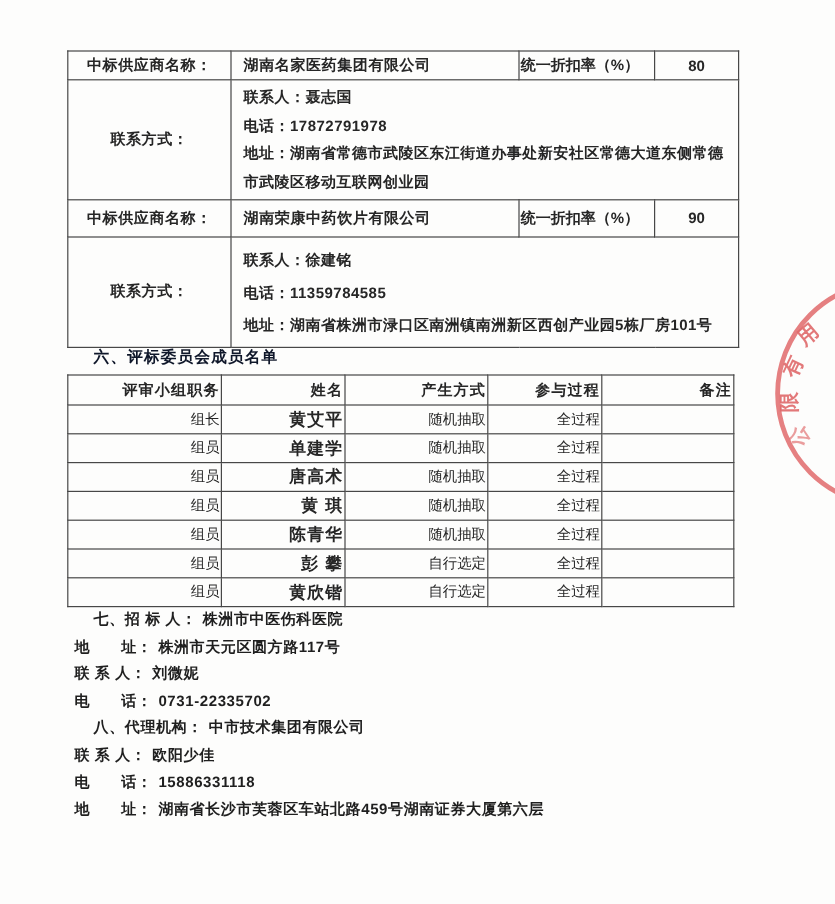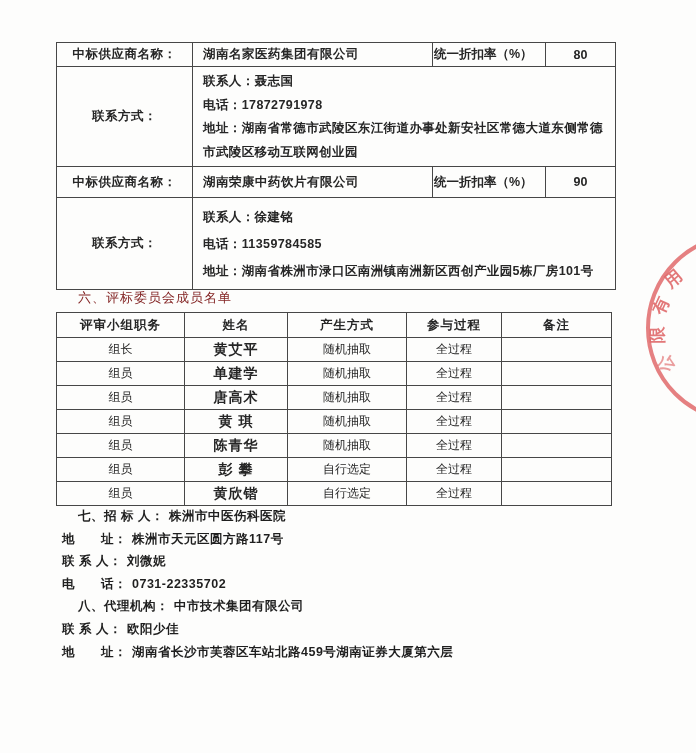--- a/index.html
+++ b/index.html
@@ -32,24 +32,24 @@
   .suppliers tr.r-sup2{height:31px;}
   .suppliers tr.r-con2{height:92px;}
   .contact{padding:3px 8px 2px 10px;vertical-align:top;font-weight:600;letter-spacing:0.4px;}
   .contact.c1 div{line-height:23.5px;}
   .contact.c2{padding-top:6px;margin-left:24px;}
   .contact.c2 div{line-height:27px;}
 
   
   .sec-title{
     position:absolute;left:78px;top:289px;
-    font-size:13px;font-weight:400;letter-spacing:1px;color:#7f1d1d;
+    font-size:13px;font-weight:700;letter-spacing:1px;color:#0f172a;
   }
   .committee{position:absolute;left:56px;top:312px;width:555px;}
-  .committee td{font-size:12px;text-align:center;vertical-align:middle;}
+  .committee td{font-size:12px;text-align:right;vertical-align:middle;}
   .committee tr{height:24px;}
   .committee tr.hdr{height:25px;}
   .committee tr.hdr td{font-size:12.5px;font-weight:600;letter-spacing:1px;}
   .committee td.pname{font-size:14px;font-weight:700;letter-spacing:1px;}
 
   
   .info{
     position:absolute;left:62px;top:505px;width:560px;
     font-size:12.5px;font-weight:700;color:#1f1f1f;letter-spacing:0.5px;
   }
@@ -191,20 +191,23 @@
     <div class="line">
       <span class="lab">电　　话：</span><span>0731-22335702</span>
     </div>
     <div class="line numbered">
       <span class="lab">八、代理机构：</span><span>中市技术集团有限公司</span>
     </div>
     <div class="line">
       <span class="lab">联 系 人：</span><span>欧阳少佳</span>
     </div>
     <div class="line">
+      <span class="lab">电　　话：</span><span>15886331118</span>
+    </div>
+    <div class="line">
       <span class="lab">地　　址：</span><span>湖南省长沙市芙蓉区车站北路459号湖南证券大厦第六层</span>
     </div>
   </div>
 
   <svg class="stamp" viewBox="0 0 66 190" aria-hidden="true">
     <circle cx="111" cy="98" r="93" fill="none" stroke="#e06a6b" stroke-width="4" opacity="0.85"></circle>
     <text x="47" y="53" fill="#e06a6b" opacity="0.9" text-anchor="middle" transform="rotate(-40 47 53)">用</text>
     <text x="36" y="78" fill="#e06a6b" opacity="0.9" text-anchor="middle" transform="rotate(-65 36 78)">有</text>
     <text x="33" y="105" fill="#e06a6b" opacity="0.9" text-anchor="middle" transform="rotate(-90 33 105)">限</text>
     <text x="41" y="131" fill="#e06a6b" opacity="0.65" text-anchor="middle" transform="rotate(-115 41 131)">公</text>

